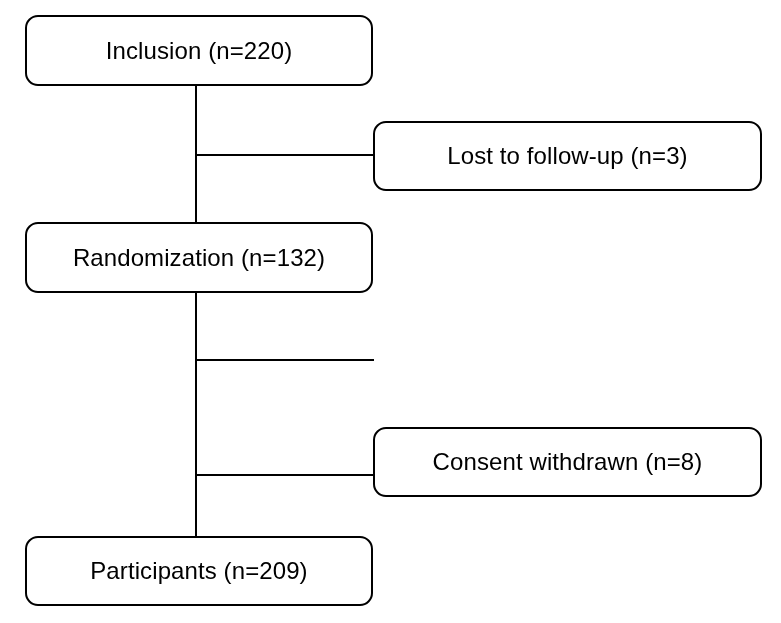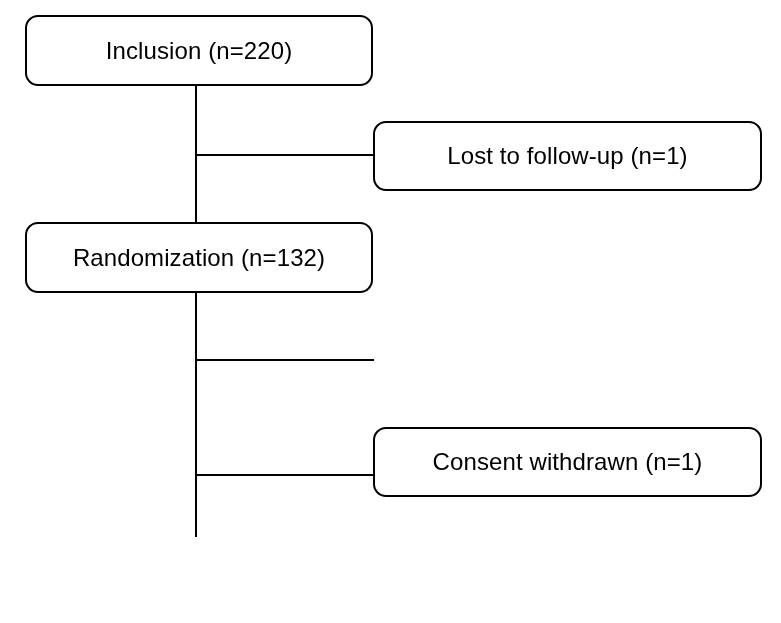--- a/index.html
+++ b/index.html
@@ -51,21 +51,22 @@
   <div class="connector horizontal" style="left:195px; top:154px; width:179px;"></div>
 
   <div class="connector vertical" style="left:195px; top:292px; height:245px;"></div>
 
   <div class="connector horizontal" style="left:195px; top:359px; width:179px;"></div>
 
   <div class="connector horizontal" style="left:195px; top:474px; width:179px;"></div>
 
   <div class="flow-box" style="left:25px; top:15px; width:348px; height:71px;">Inclusion (n=220)</div>
 
-  <div class="flow-box" style="left:373px; top:121px; width:389px; height:70px;">Lost to follow-up (n=1)</div>
+  <div class="flow-box" style="left:373px; top:121px; width:389px; height:70px;">Lost to follow-up (n=3)</div>
 
   <div class="flow-box" style="left:25px; top:222px; width:348px; height:71px;">Randomization (n=132)</div>
 
 
-  <div class="flow-box" style="left:373px; top:427px; width:389px; height:70px;">Consent withdrawn (n=1)</div>
+  <div class="flow-box" style="left:373px; top:427px; width:389px; height:70px;">Consent withdrawn (n=8)</div>
 
+  <div class="flow-box" style="left:25px; top:536px; width:348px; height:70px;">Participants (n=209)</div>
 
 </div>
 
 </body></html>

